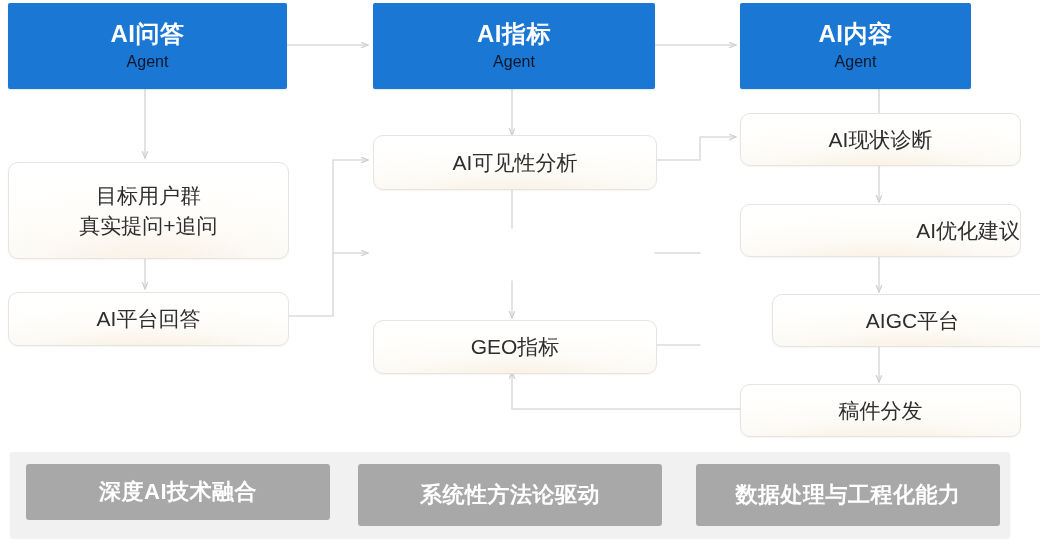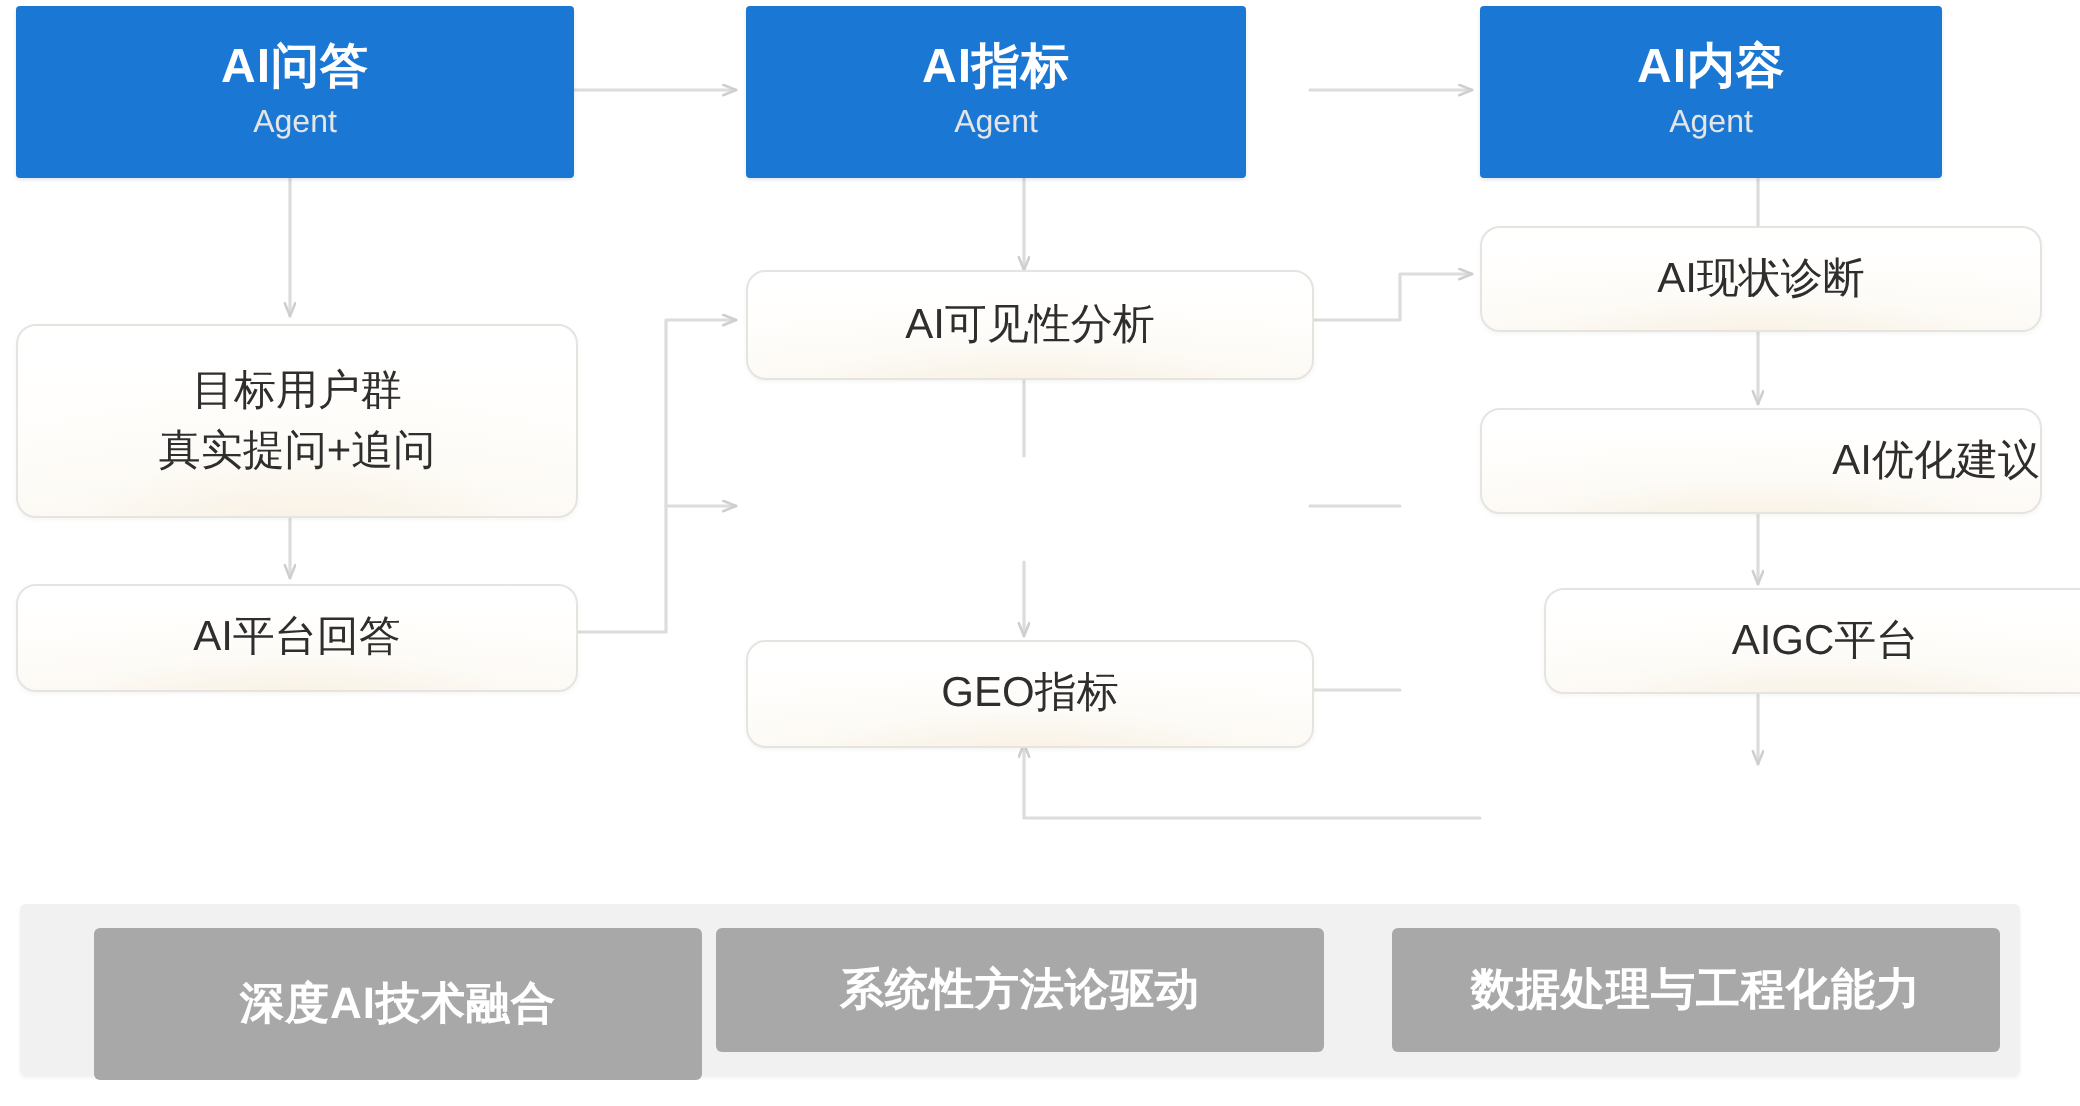--- a/index.html
+++ b/index.html
@@ -24,21 +24,21 @@
     border-radius:2px;
     box-shadow:0 1px 2px rgba(0,0,0,.10);
     text-align:right;
   }
   .agent .a-title{
     font-size:24px;font-weight:bold;line-height:1.1;
     letter-spacing:.5px;
   }
   .agent .a-sub{
     font-size:16px;font-weight:400;line-height:1.1;margin-top:6px;
-    color:#e5e5e5;
+    color:#0f172a;
   }
 
   
   .node{
     position:absolute;
     border:1px solid #e6e4e1;
     border-radius:10px;
     background:
       radial-gradient(120% 140% at 50% 120%, rgba(243,228,201,.55) 0%, rgba(250,246,238,.30) 38%, rgba(255,255,255,0) 68%),
       linear-gradient(180deg,#ffffff 0%,#fffefc 55%,#fdfbf7 100%);
@@ -112,21 +112,21 @@
 
       <path d="M740,409 L512,409 L512,372" marker-end="url(#ah)"></path>
     </g>
   </svg>
 
   <div class="agent" style="left:8px;top:3px;width:279px;height:86px;">
     <div class="a-title">AI问答</div>
     <div class="a-sub">Agent</div>
   </div>
 
-  <div class="agent" style="left:373px;top:3px;width:250px;height:86px;">
+  <div class="agent" style="left:373px;top:3px;width:282px;height:86px;">
     <div class="a-title">AI指标</div>
     <div class="a-sub">Agent</div>
   </div>
 
   <div class="agent" style="left:740px;top:3px;width:231px;height:86px;">
     <div class="a-title">AI内容</div>
     <div class="a-sub">Agent</div>
   </div>
 
   <div class="node two-line" style="left:8px;top:162px;width:279px;height:95px;">
@@ -154,24 +154,27 @@
   </div>
 
   <div class="node" style="left:740px;top:204px;width:279px;height:51px;justify-content:flex-end;">
     <div>AI优化建议</div>
   </div>
 
   <div class="node" style="left:772px;top:294px;width:279px;height:51px;">
     <div>AIGC平台</div>
   </div>
 
+  <div class="node" style="left:740px;top:384px;width:279px;height:51px;">
+    <div>稿件分发</div>
+  </div>
 
   <div class="band" style="left:10px;top:452px;width:1000px;height:86px;"></div>
 
-  <div class="pill" style="left:26px;top:464px;width:304px;height:76px;margin-left:21px;">
+  <div class="pill" style="left:26px;top:464px;width:304px;height:56px;">
     <span>深度AI技术融合</span>
   </div>
 
   <div class="pill" style="left:358px;top:464px;width:304px;height:62px;">
     <span>系统性方法论驱动</span>
   </div>
 
   <div class="pill" style="left:696px;top:464px;width:304px;height:62px;">
     <span>数据处理与工程化能力</span>
   </div>

